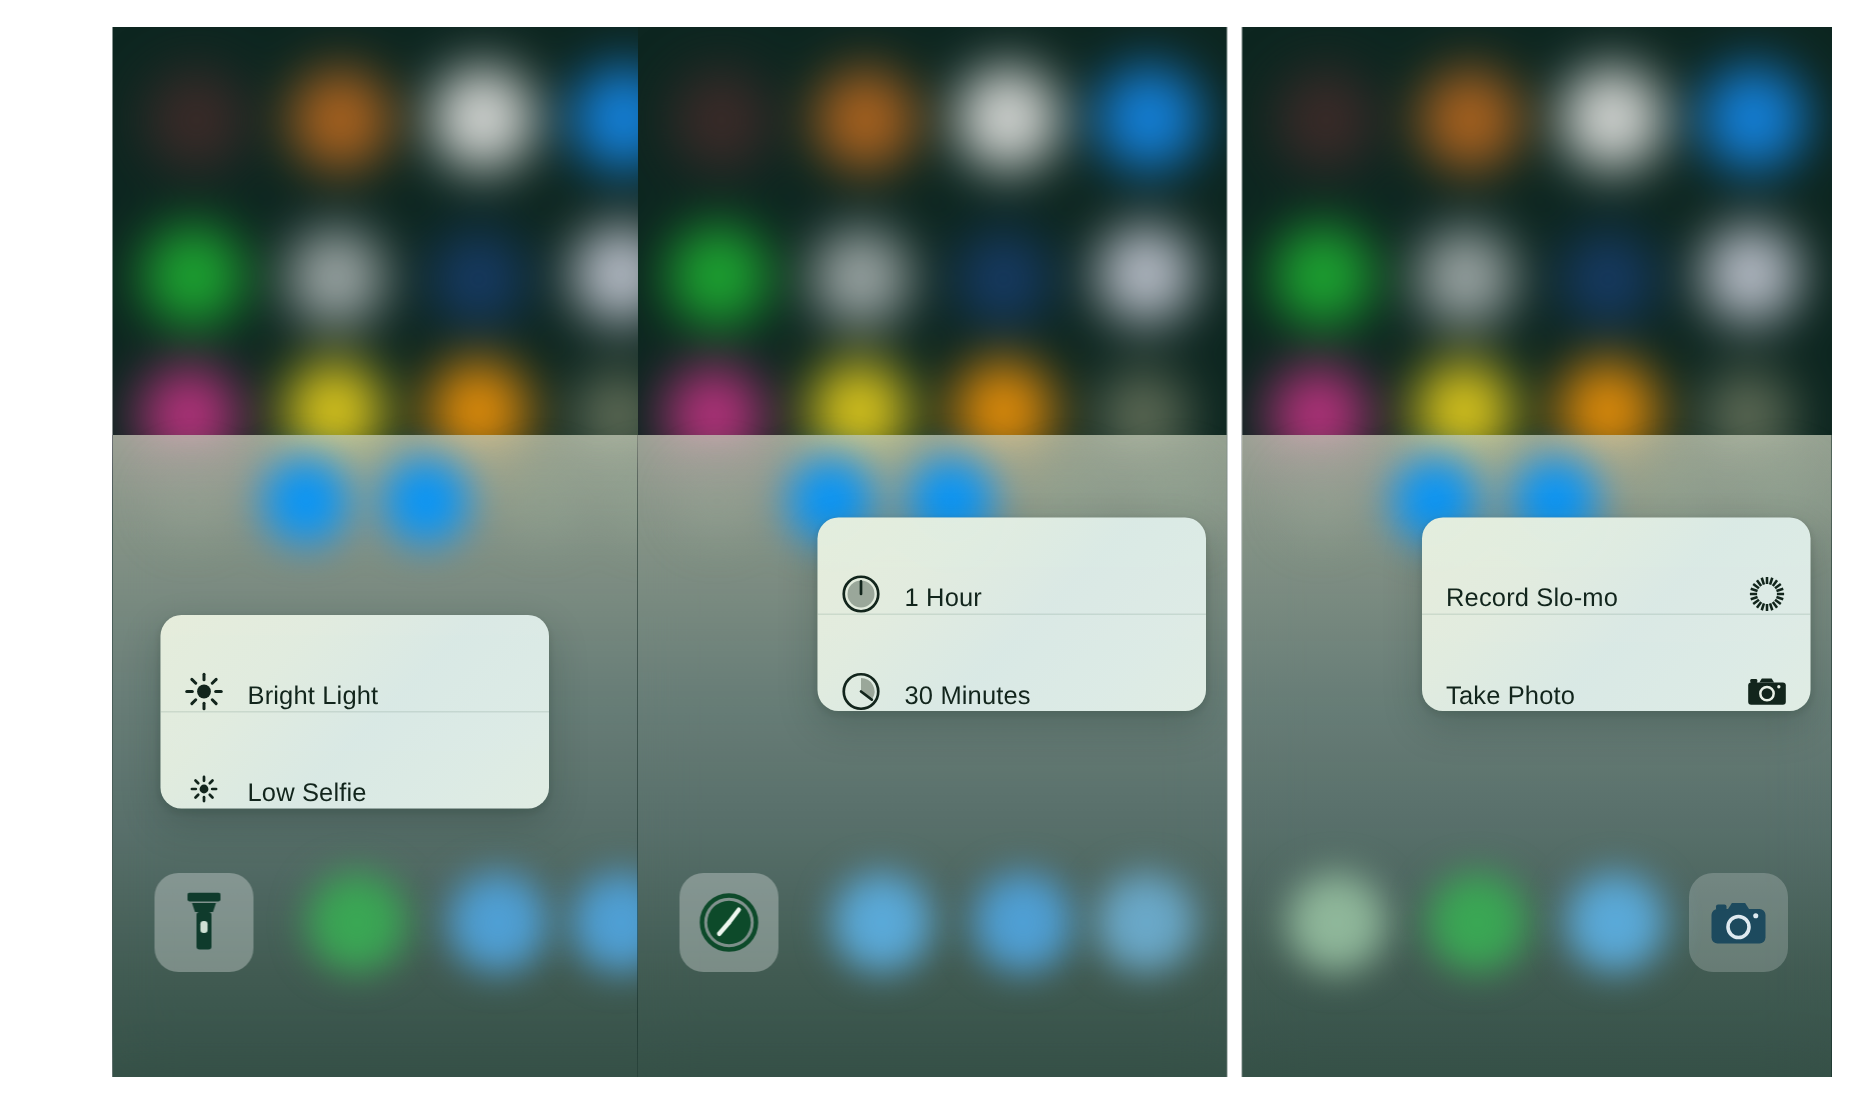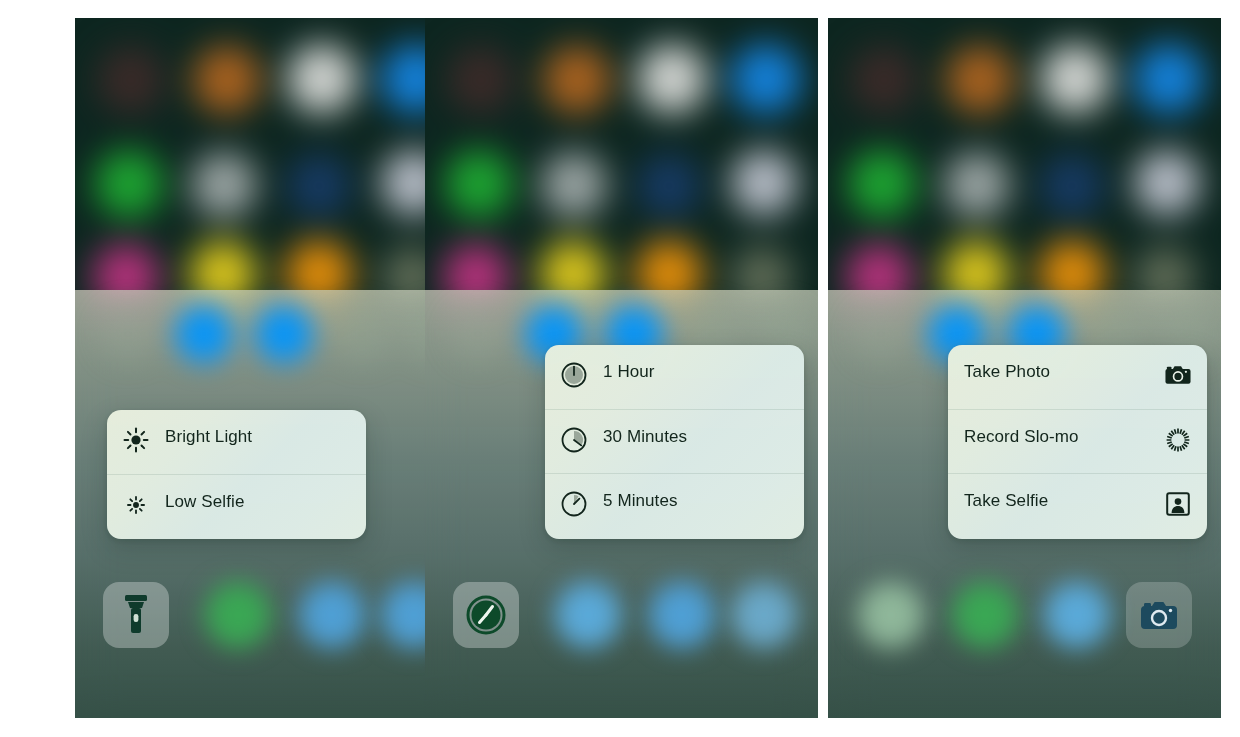--- a/index.html
+++ b/index.html
@@ -134,22 +134,22 @@
     backdrop-filter:blur(14px);
   }
   .menu.left  { left:32px;  width:259px; top:392px; }
   .menu.mid   { left:120px; width:259px; top:327px; }
   .menu.right { left:120px; width:259px; top:327px; }
 
   .row {
     position:relative;
     height:64.5px;
     display:flex;
-    align-items:flex-start;
-    padding:17px 16px;
+    align-items:flex-end;
+    padding:0 16px;
     border-bottom:1px solid rgba(120,150,135,0.22);
   }
   .row:last-child { border-bottom:none; }
 
   .row-label {
     font-size:17px;
     color:#12251c;
     letter-spacing:0.1px;
     white-space:nowrap;
   }
@@ -310,30 +310,20 @@
         <span class="glyph">
           <svg width="26" height="26" viewBox="0 0 26 26">
             <circle cx="13" cy="13" r="11.5" fill="none" stroke="#12251c" stroke-width="1.8"></circle>
             <path d="M13 13 L13 4 A9 9 0 0 1 20.8 17.5 Z" fill="#9aa79a"></path>
             <line x1="13" y1="13" x2="20.2" y2="18.4" stroke="#12251c" stroke-width="1.8" stroke-linecap="round"></line>
           </svg>
         </span>
         <span class="row-label">30 Minutes</span>
       </div>
 
-      <div class="row icon-left">
-        <span class="glyph">
-          <svg width="26" height="26" viewBox="0 0 26 26">
-            <circle cx="13" cy="13" r="11.5" fill="none" stroke="#12251c" stroke-width="1.8"></circle>
-            <path d="M13 13 L13 4 A9 9 0 0 1 17.5 5.2 Z" fill="#9aa79a"></path>
-            <line x1="13" y1="13" x2="18.4" y2="7.6" stroke="#12251c" stroke-width="1.8" stroke-linecap="round"></line>
-          </svg>
-        </span>
-        <span class="row-label">5 Minutes</span>
-      </div>
 
     </div>
   </div>
 
   <div class="panel p3">
     <div class="wall"></div>
     <div class="icons">
       <div class="blob" style="left:22px;top:28px;width:68px;height:68px;background:#3a2a28;"></div>
       <div class="blob" style="left:118px;top:28px;width:68px;height:68px;background:#a9621f;"></div>
       <div class="blob" style="left:212px;top:26px;width:70px;height:70px;background:#cfd2cf;"></div>
@@ -367,33 +357,20 @@
           <rect x="2" y="7" width="36" height="23" rx="4" fill="#1d4a5e"></rect>
           <path d="M13 7 l2.6-4 h8.8 l2.6 4 z" fill="#1d4a5e"></path>
           <rect x="5" y="4" width="7" height="4" rx="1.4" fill="#1d4a5e"></rect>
           <circle cx="20" cy="19" r="7" fill="none" stroke="#dfeaf0" stroke-width="2.4"></circle>
           <circle cx="31.5" cy="11.5" r="1.7" fill="#dfeaf0"></circle>
         </svg>
       </div>
     </div>
 
     <div class="menu right">
-      <div class="row icon-right">
-        <span class="row-label">Take Photo</span>
-        <span class="glyph">
-          <svg width="28" height="22" viewBox="0 0 28 22">
-            <rect x="0.5" y="4.5" width="27" height="16" rx="2.2" fill="#12251c"></rect>
-            <path d="M8.5 4.5 l1.8-2.8 h7 l1.8 2.8 z" fill="#12251c"></path>
-            <rect x="2" y="2" width="5" height="3" rx="1" fill="#12251c"></rect>
-            <circle cx="14" cy="12.5" r="4.8" fill="none" stroke="#e8f0e6" stroke-width="1.8"></circle>
-            <circle cx="22.5" cy="7.6" r="1.2" fill="#e8f0e6"></circle>
-          </svg>
-        </span>
-      </div>
-
       <div class="row icon-right">
         <span class="row-label">Record Slo-mo</span>
         <span class="glyph">
           <svg width="26" height="26" viewBox="0 0 26 26">
             <g stroke="#12251c" stroke-width="1.7" stroke-linecap="butt">
               <line x1="13" y1="1.6" x2="13" y2="6.4" transform="rotate(0 13 13)"></line>
               <line x1="13" y1="1.6" x2="13" y2="6.4" transform="rotate(18 13 13)"></line>
               <line x1="13" y1="1.6" x2="13" y2="6.4" transform="rotate(36 13 13)"></line>
               <line x1="13" y1="1.6" x2="13" y2="6.4" transform="rotate(54 13 13)"></line>
               <line x1="13" y1="1.6" x2="13" y2="6.4" transform="rotate(72 13 13)"></line>
@@ -410,27 +387,30 @@
               <line x1="13" y1="1.6" x2="13" y2="6.4" transform="rotate(270 13 13)"></line>
               <line x1="13" y1="1.6" x2="13" y2="6.4" transform="rotate(288 13 13)"></line>
               <line x1="13" y1="1.6" x2="13" y2="6.4" transform="rotate(306 13 13)"></line>
               <line x1="13" y1="1.6" x2="13" y2="6.4" transform="rotate(324 13 13)"></line>
               <line x1="13" y1="1.6" x2="13" y2="6.4" transform="rotate(342 13 13)"></line>
             </g>
           </svg>
         </span>
       </div>
 
-
       <div class="row icon-right">
-        <span class="row-label">Take Selfie</span>
-        <span class="glyph">
-          <svg width="24" height="24" viewBox="0 0 24 24">
-            <rect x="1.2" y="1.2" width="21.6" height="21.6" rx="2" fill="none" stroke="#12251c" stroke-width="2"></rect>
-            <circle cx="12" cy="9.6" r="3.3" fill="#12251c"></circle>
-            <path d="M5.6 21 C5.6 16.4 8.4 14 12 14 C15.6 14 18.4 16.4 18.4 21 Z" fill="#12251c"></path>
-          </svg>
-        </span>
-      </div>
+        <span class="row-label">Take Photo</span>
+        <span class="glyph">
+          <svg width="28" height="22" viewBox="0 0 28 22">
+            <rect x="0.5" y="4.5" width="27" height="16" rx="2.2" fill="#12251c"></rect>
+            <path d="M8.5 4.5 l1.8-2.8 h7 l1.8 2.8 z" fill="#12251c"></path>
+            <rect x="2" y="2" width="5" height="3" rx="1" fill="#12251c"></rect>
+            <circle cx="14" cy="12.5" r="4.8" fill="none" stroke="#e8f0e6" stroke-width="1.8"></circle>
+            <circle cx="22.5" cy="7.6" r="1.2" fill="#e8f0e6"></circle>
+          </svg>
+        </span>
+      </div>
+
+
     </div>
   </div>
 
 </div>
 
 </body></html>

